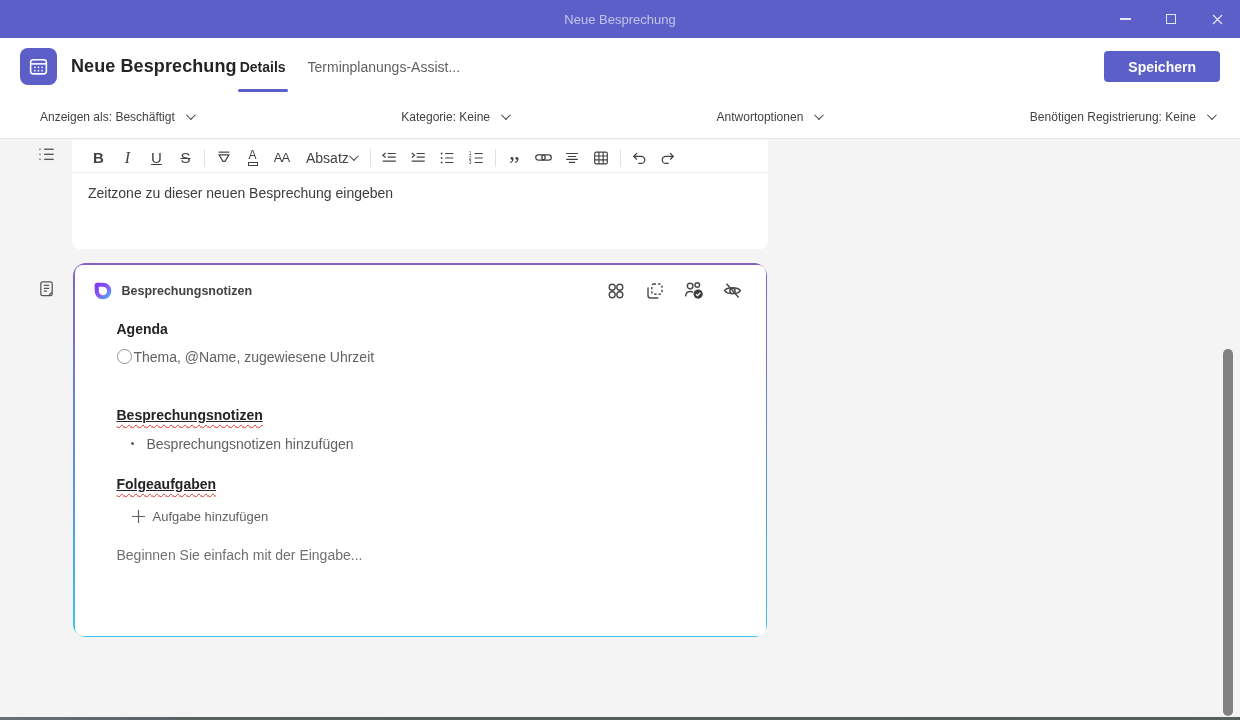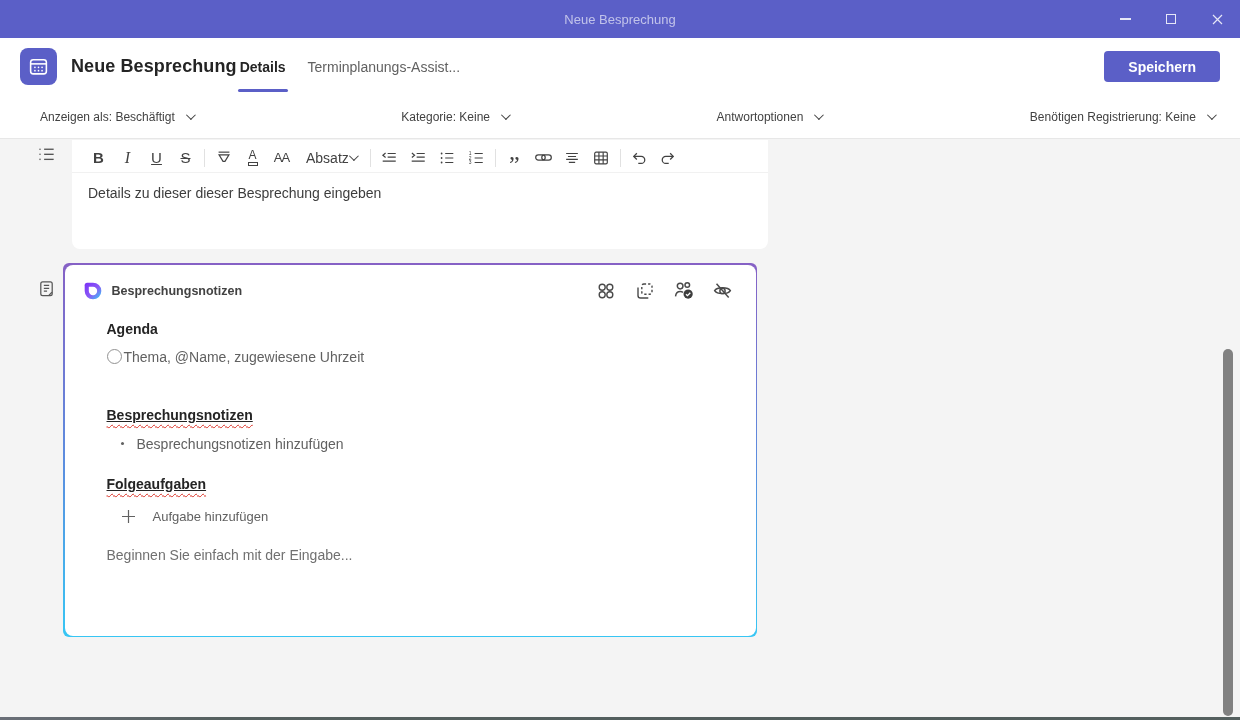--- a/index.html
+++ b/index.html
@@ -44,40 +44,40 @@
   .tb-sep { width:1px; height:18px; background:#e1e1e1; margin:0 4px; flex:0 0 auto; }
   .tb-fontcolor { display:flex; flex-direction:column; align-items:center; line-height:1; }
   .tb-fontcolor .a { font-size:12px; font-weight:400; }
   .tb-fontcolor .bar { width:10px; height:4px; border:1px solid #424242; margin-top:1px; }
   .tb-fontsize { font-size:13px; letter-spacing:-1px; }
   .tb-paragraph { display:flex; align-items:center; gap:0; font-size:14px; padding:0 8px; margin:0 2px; cursor:pointer; }
   .tb-quote { font-family:"Liberation Serif", serif; font-size:24px; line-height:0; padding-top:12px; color:#424242; }
   .tb-btn svg { display:block; }
   .editor-text { padding:12px 16px; font-size:14px; color:#3d3d3d; cursor:text; }
   
-  .loop-frame { position:absolute; left:63px; top:123px; width:694px; height:374px; border-radius:6px; padding:1.5px;
+  .loop-frame { position:absolute; left:73px; top:123px; width:694px; height:374px; border-radius:13px; padding:1.5px;
     background:linear-gradient(180deg, var(--loop-top,#8661c5) 0%, #5a8fe0 55%, var(--loop-bottom,#37c6f4) 100%); }
   .loop-inner { width:100%; height:100%; background:#fff; border-radius:8px; padding-top:13px; overflow:hidden; }
   .loop-header { display:flex; align-items:center; padding:2px 22px 0 18px; }
   .loop-title { font-size:12.5px; font-weight:600; color:#424242; margin-left:9px; }
   .loop-actions { margin-left:auto; display:flex; gap:17px; }
   .loop-act { width:22px; height:22px; display:flex; align-items:center; justify-content:center; cursor:pointer; }
   .loop-body { padding:0 24px 0 42px; }
   .sec-heading { font-size:14px; font-weight:700; color:#242424; }
   .u-head { text-decoration:underline; }
   .u-wavy { text-decoration:underline wavy var(--spellcheck,#d93025); text-decoration-thickness:1px; text-underline-offset:3.5px; }
   .h-agenda { margin-top:19px; }
   .h-notes { margin-top:42px; }
   .h-tasks { margin-top:24px; }
   .agenda-row { margin-top:12px; display:flex; align-items:center; gap:2px; cursor:text; }
   .check-circle { width:15px; height:15px; border:1px solid #929292; border-radius:50%; flex:0 0 auto; }
   .item-text { font-size:14px; color:#616161; }
   .bullet-row { margin-top:13px; display:flex; align-items:center; padding-left:14px; cursor:text; }
   .bullet-dot { width:3px; height:3px; border-radius:50%; background:#616161; margin-right:13px; }
-  .addtask-row { margin-top:16px; display:flex; align-items:center; gap:16px; padding-left:13px; color:#616161; cursor:pointer; }
+  .addtask-row { margin-top:16px; display:flex; align-items:center; gap:6px; padding-left:13px; color:#616161; cursor:pointer; }
   .addtask-label { font-size:13px; color:#616161; }
   .hint-row { margin-top:22px; font-size:14px; color:#707070; cursor:text; }
   
   .scroll-thumb { position:absolute; left:1223px; top:349px; width:10px; height:367px; background:#818181; border-radius:5px; cursor:pointer; }
   .bottom-strip { position:absolute; left:0; bottom:0; width:100%; height:3px; background:linear-gradient(90deg,#6a6f78 0%,#55605f 18%,#515d5c 80%,#55605f 100%); }
 </style>
 </head>
 <body>
 
 <div class="titlebar">
@@ -240,21 +240,21 @@
             <path d="M7.6 4.8L4.2 8.2l3.4 3.4"></path>
         </svg>
       </div>
       <div class="tb-btn">
         <svg width="18" height="18" viewBox="0 0 20 20" fill="none" stroke="#424242" stroke-width="1.4">
           <path d="M15.8 8.2H7.5a3.9 3.9 0 0 0 0 7.8H10.8"></path>
             <path d="M12.4 4.8l3.4 3.4-3.4 3.4"></path>
         </svg>
       </div>
     </div>
-    <div class="editor-text">Details zu dieser dieser Besprechung eingeben</div>
+    <div class="editor-text">Zeitzone zu dieser neuen Besprechung eingeben</div>
   </div>
 
   <div class="loop-frame">
     <div class="loop-inner">
       <div class="loop-header">
         <svg width="20" height="20" viewBox="0 0 24 24">
           <defs>
             <linearGradient id="loopg" x1="0" y1="0" x2="1" y2="1">
               <stop offset="0" stop-color="#7b2ff7"></stop>
                 <stop offset="0.55" stop-color="#8a5cf6"></stop>

